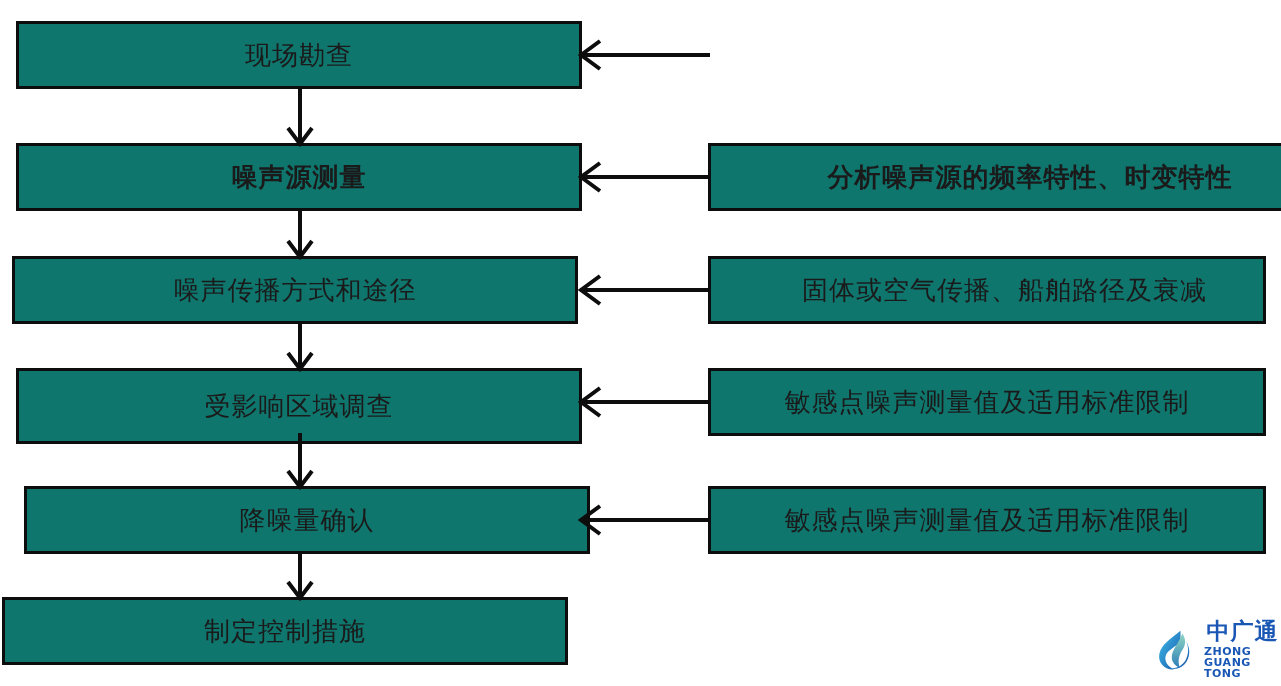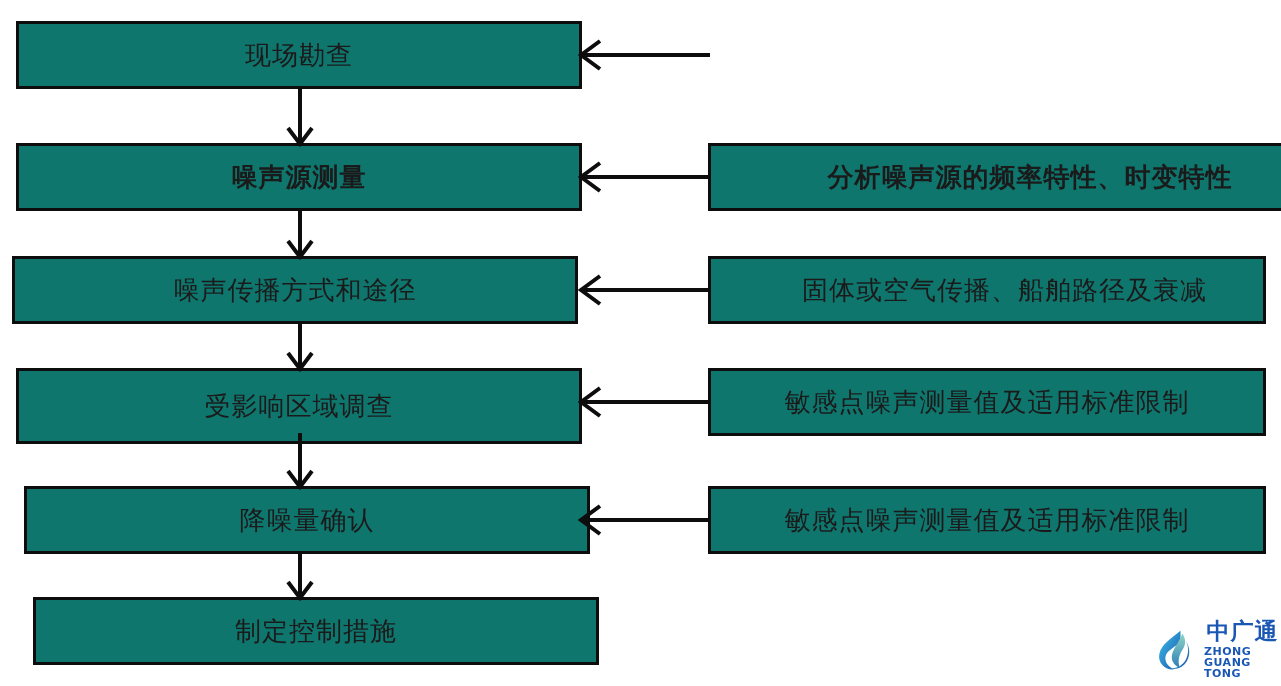--- a/index.html
+++ b/index.html
@@ -95,21 +95,21 @@
   </div>
 
   <div class="node" style="left:16px; top:368px; width:566px; height:76px;">
     <span class="node-label">受影响区域调查</span>
   </div>
 
   <div class="node" style="left:4px; top:486px; width:566px; height:68px;margin-left:20px;">
     <span class="node-label">降噪量确认</span>
   </div>
 
-  <div class="node" style="left:33px; top:597px; width:566px; height:68px;">
+  <div class="node" style="left:2px; top:597px; width:566px; height:68px;">
     <span class="node-label">制定控制措施</span>
   </div>
 
 
   <div class="node" style="left:708px; top:143px; width:644px; height:68px;font-weight:bold;">
     <span class="node-label">分析噪声源的频率特性、时变特性</span>
   </div>
 
   <div class="node" style="left:708px; top:256px; width:558px; height:68px;padding-left:35px;">
     <span class="node-label">固体或空气传播、船舶路径及衰减</span>

